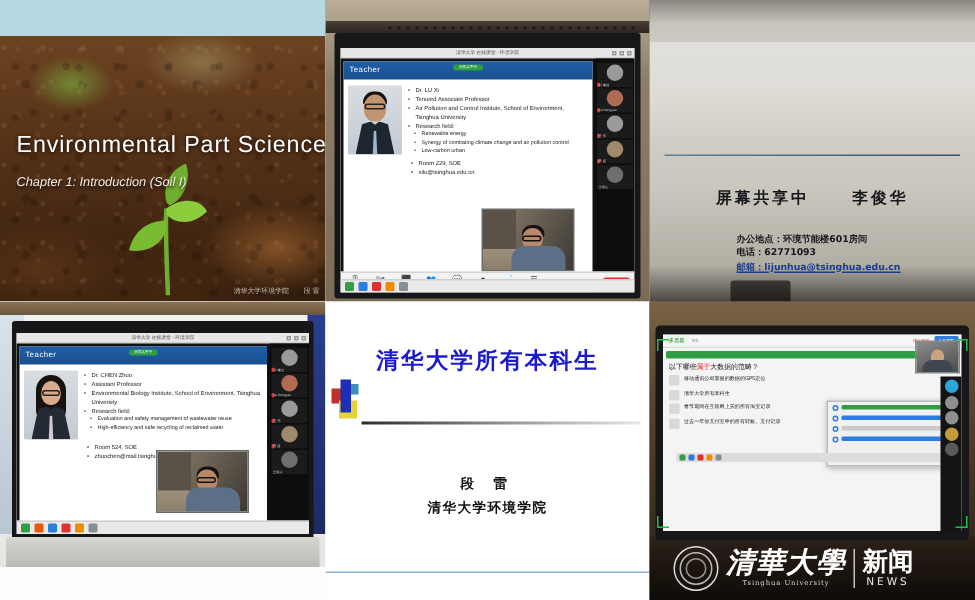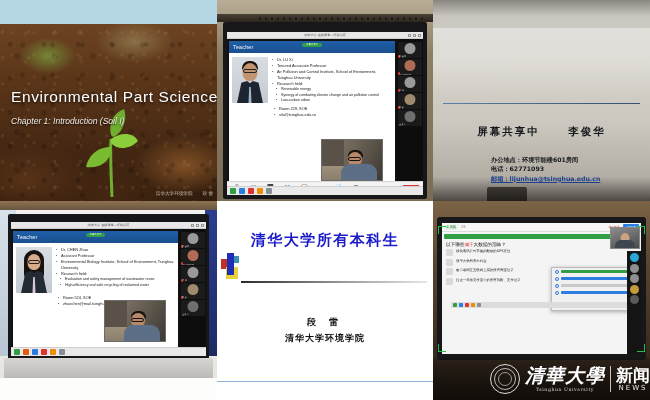--- a/index.html
+++ b/index.html
@@ -233,21 +233,21 @@
   .c6 .taskbar { position:absolute; left:9px; right:9px; bottom:46px; height:6px;
     background:#dcdcdc; display:flex; gap:2px; align-items:center; padding:0 2px; }
   .c6 .taskbar i { width:4px; height:4px; border-radius:1px; display:block; }
   .c6 .greenmark { position:absolute; width:8px; height:8px; border:1.4px solid #21c04a; }
   .c6 .gm1 { left:5px; top:25px; border-right:0; border-bottom:0; }
   .c6 .gm2 { right:5px; top:25px; border-left:0; border-bottom:0; }
   .c6 .gm3 { left:5px; bottom:48px; border-right:0; border-top:0; }
   .c6 .gm4 { right:5px; bottom:48px; border-left:0; border-top:0; }
   .watermark { position:absolute; left:0; right:0; bottom:0; height:42px;
     display:flex; align-items:center; gap:5px; padding-left:16px;
-    background:linear-gradient(180deg,rgba(18,13,9,.25),rgba(10,7,5,.75));justify-content:flex-end; }
+    background:linear-gradient(180deg,rgba(18,13,9,.25),rgba(10,7,5,.75)); }
   .wmseal { width:30px; height:30px; border-radius:50%; border:1.2px solid rgba(255,255,255,.85);
     position:relative; flex:none; }
   .wmseal:after { content:""; position:absolute; inset:3px; border-radius:50%;
     border:.8px solid rgba(255,255,255,.7); }
   .wmseal:before { content:""; position:absolute; inset:7px; border-radius:50%;
     border:.8px solid rgba(255,255,255,.55); }
   .wmcn { font-family:"DejaVu Serif", serif; font-size:19px; font-weight:700; color:#fff;
     letter-spacing:1px; line-height:1; font-style:italic; }
   .wmen { font-family:"DejaVu Serif", serif; font-size:4.6px; color:#ddd;
     letter-spacing:.6px; margin-top:2px; }

